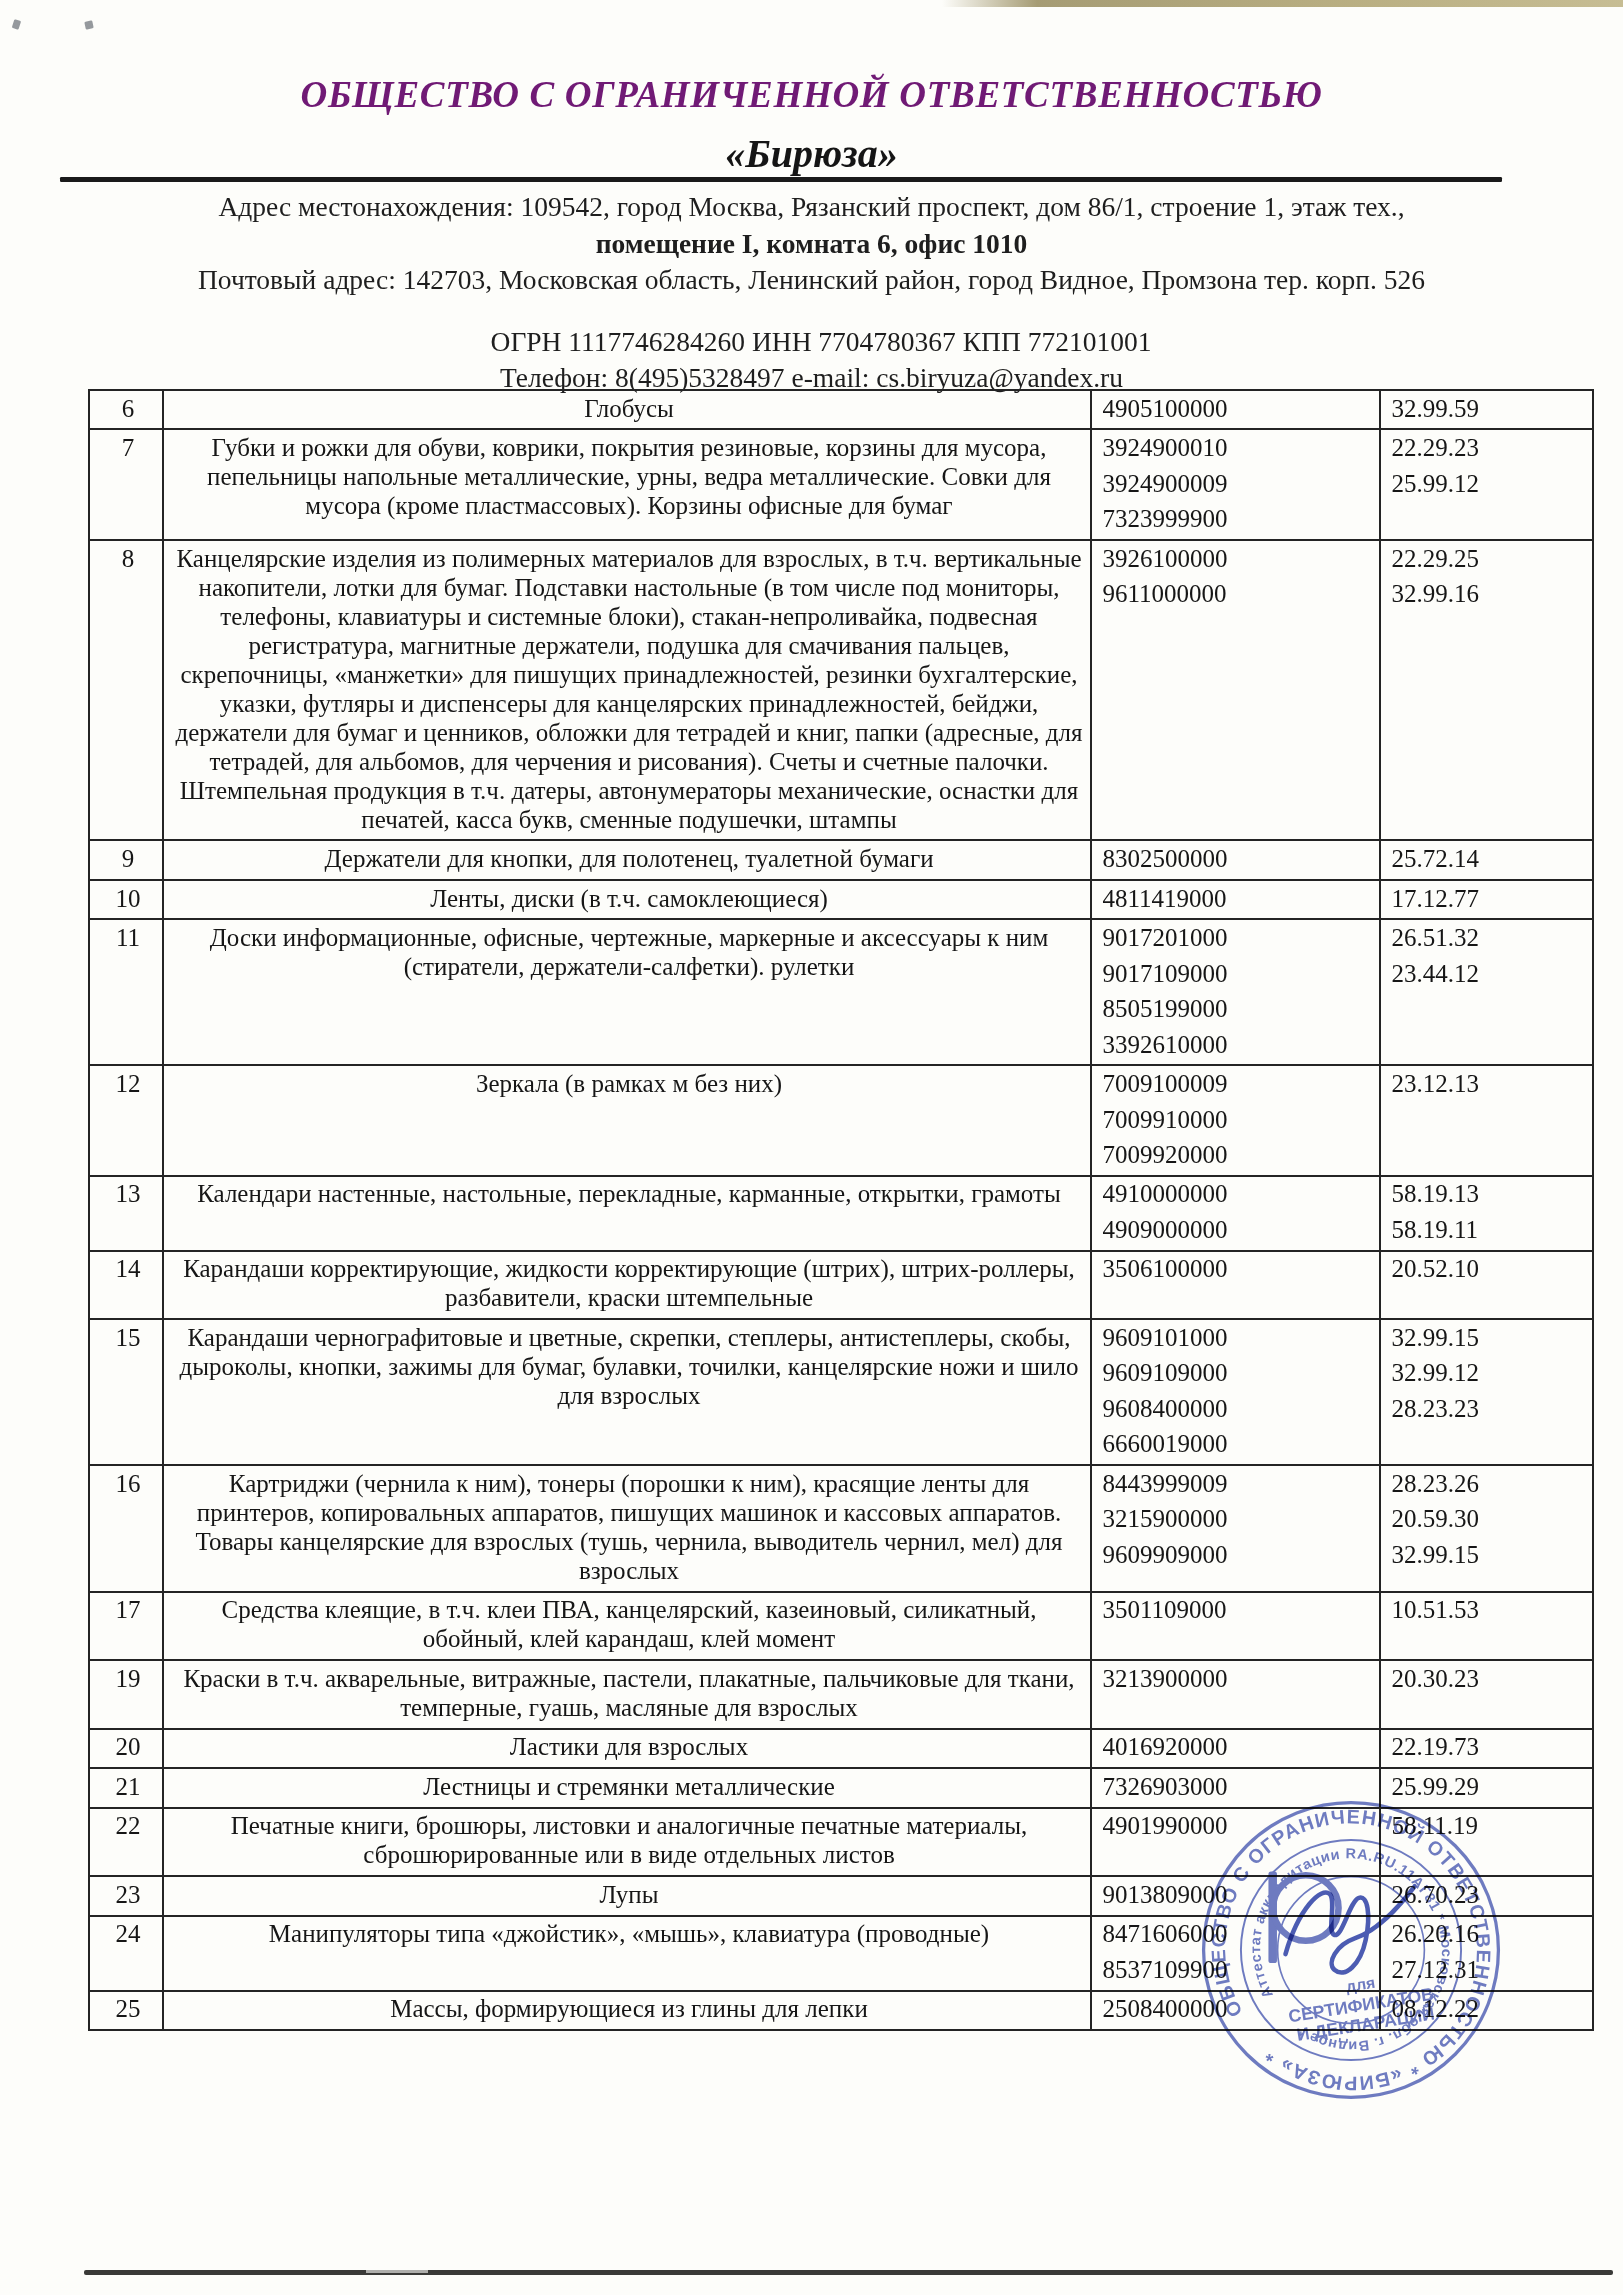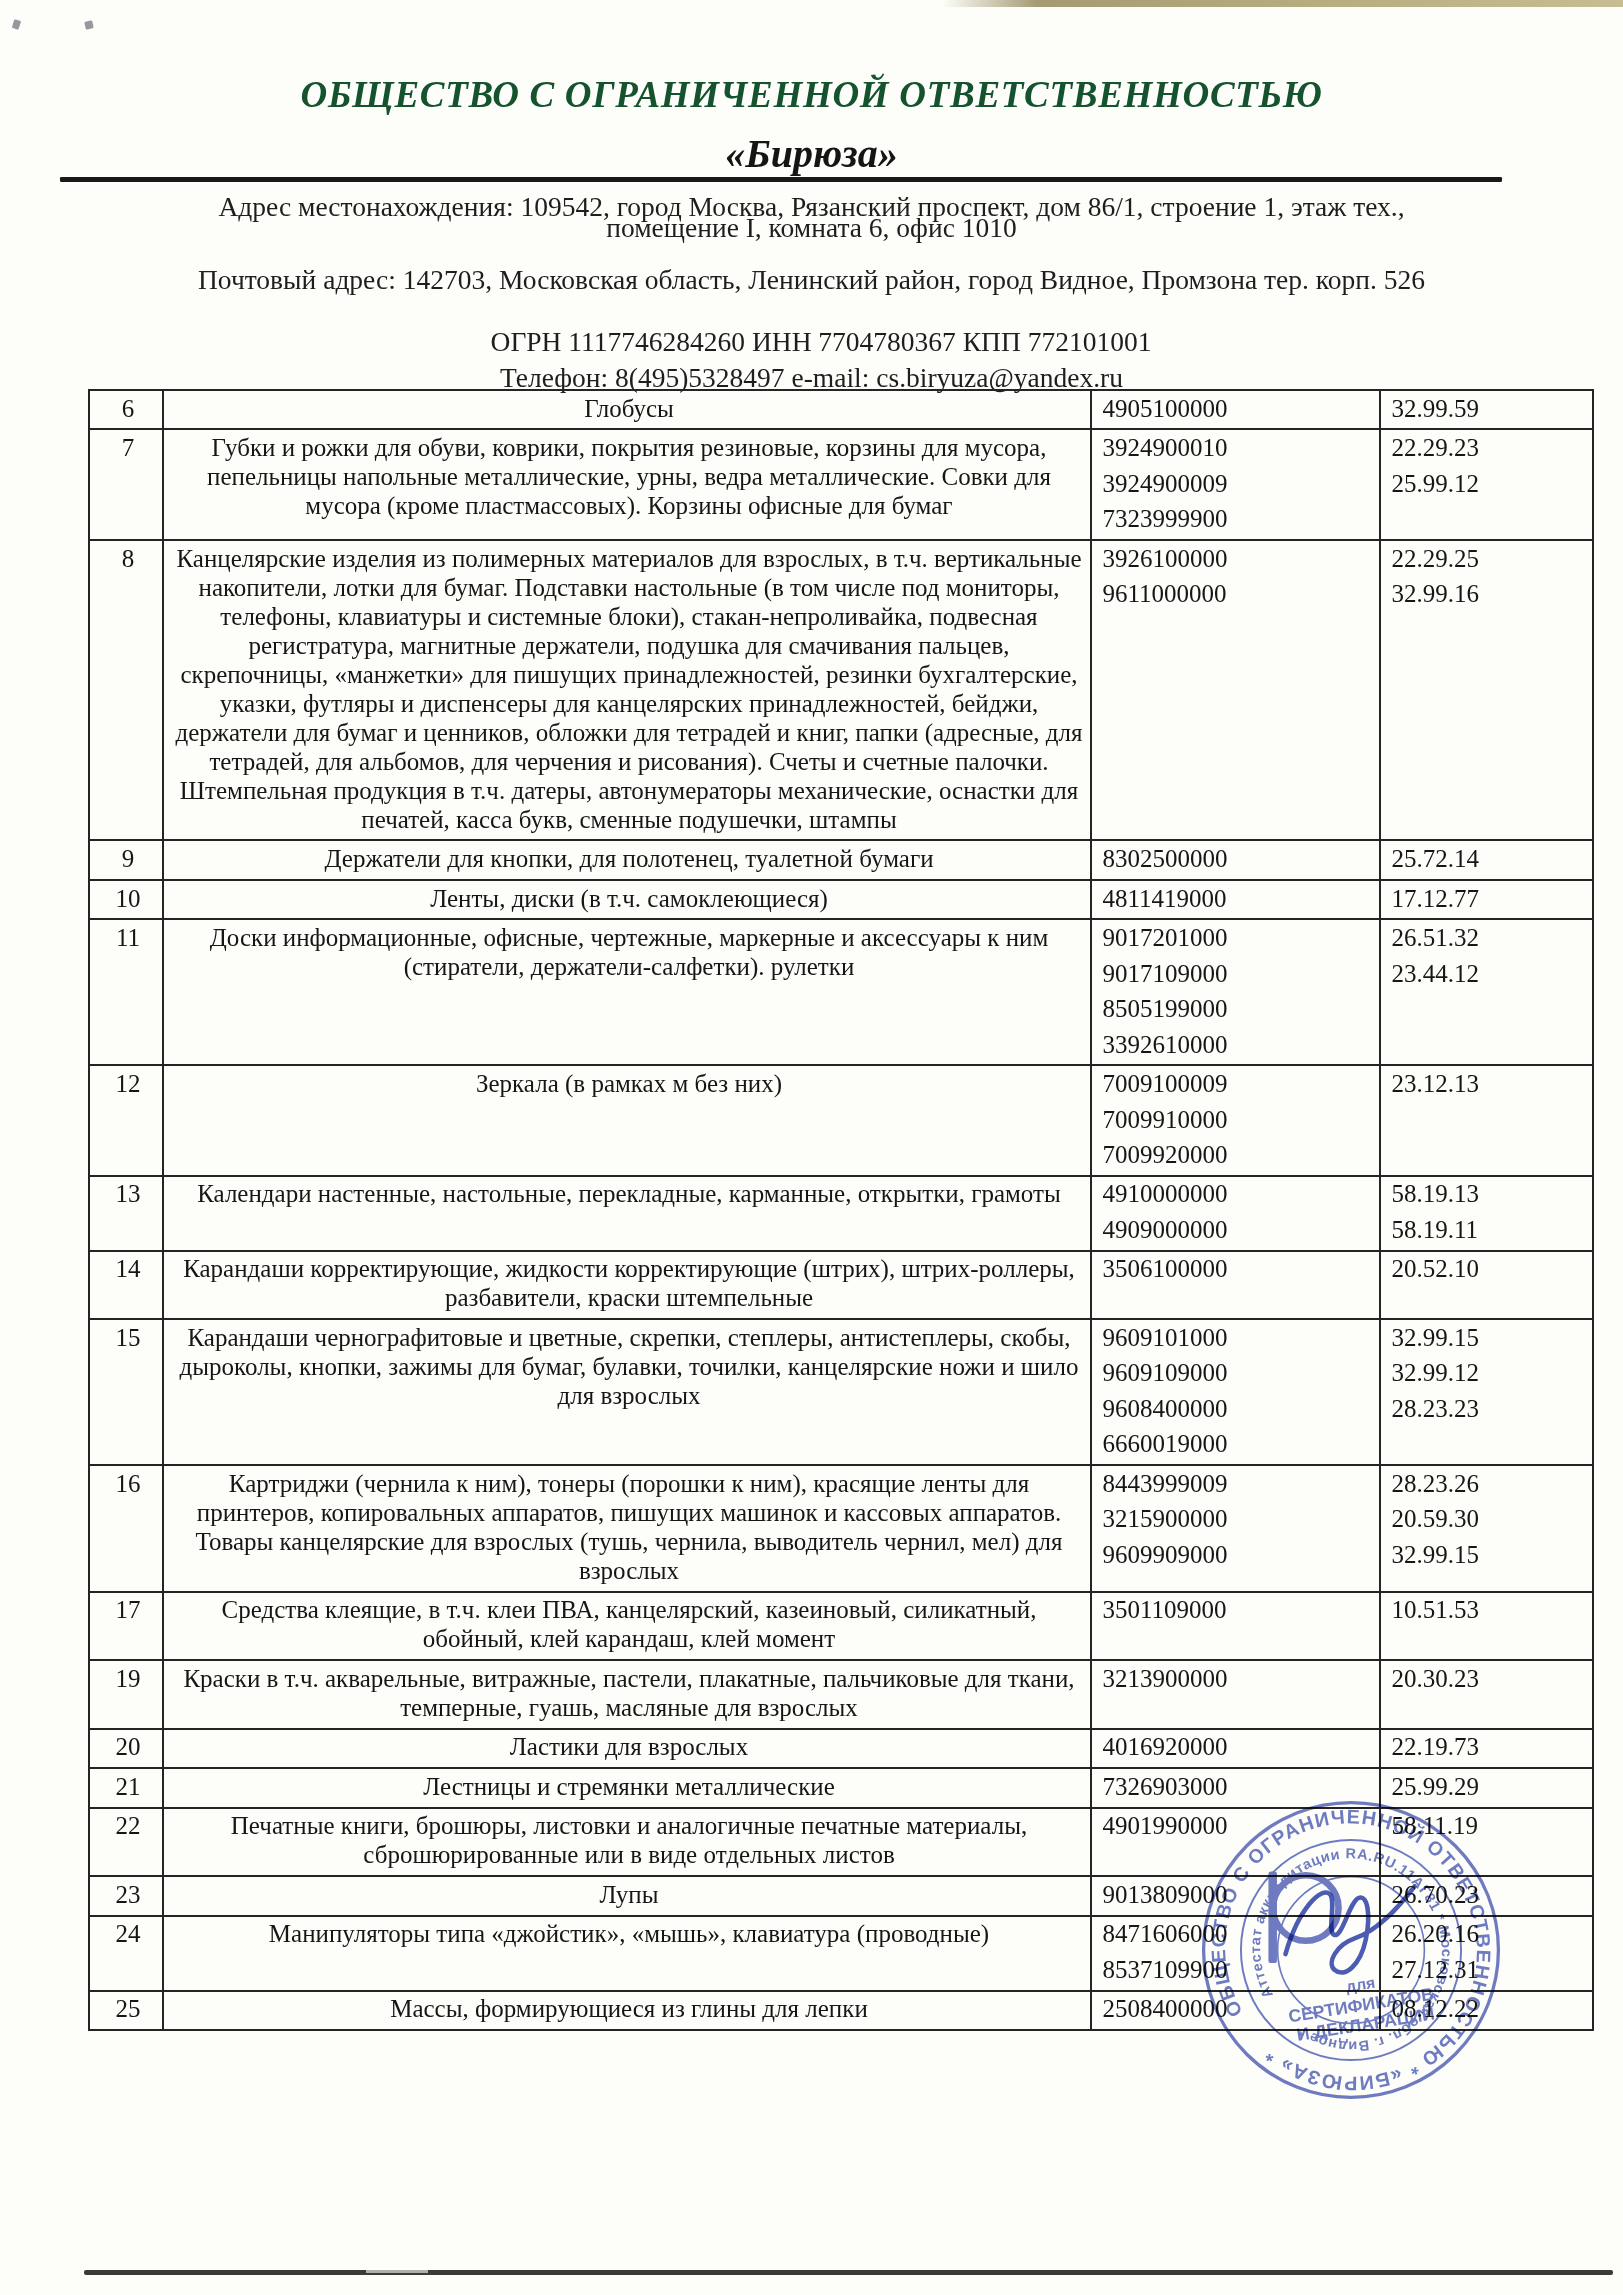--- a/index.html
+++ b/index.html
@@ -7,31 +7,31 @@
     width:1623px;height:2295px;position:relative;overflow:hidden;
     background:#fdfdfa;
     font-family:"Liberation Serif", serif;
     color:#1c1c1c;
   }
   .abs{position:absolute;}
   
   .title{
     left:0;right:0;top:73px;text-align:center;
     font-size:37px;font-weight:bold;font-style:italic;letter-spacing:0.7px;
-    color:#14532d;
+    color:#701a75;
   }
   .subtitle{
     left:0;right:0;top:130px;text-align:center;
     font-size:40px;font-weight:bold;font-style:italic;color:#151515;
   }
   .rule{
     left:60px;top:177px;width:1442px;height:4.6px;background:#1a1a1a;border-radius:1.3px;
   }
   .addr{left:0;right:0;text-align:center;font-size:27.5px;color:#1e1e1e;}
-  .addr1{top:191px;} .addr2{top:212px;} .addr3{top:264px;}
+  .addr1{top:191px;} .addr2{top:228px;font-weight:bold;} .addr3{top:264px;}
   .reg{top:326px;padding-left:19px;} .contacts{top:362px;}
   
   table.products{
     position:absolute;left:88px;top:389px;width:1431px;
     border-collapse:collapse;table-layout:fixed;
     font-size:25px;line-height:29px;color:#161616;
   }
   table.products td{
     border:2px solid #242424;vertical-align:top;
     padding:2.6px 6.5px 5.9px 10.5px;

